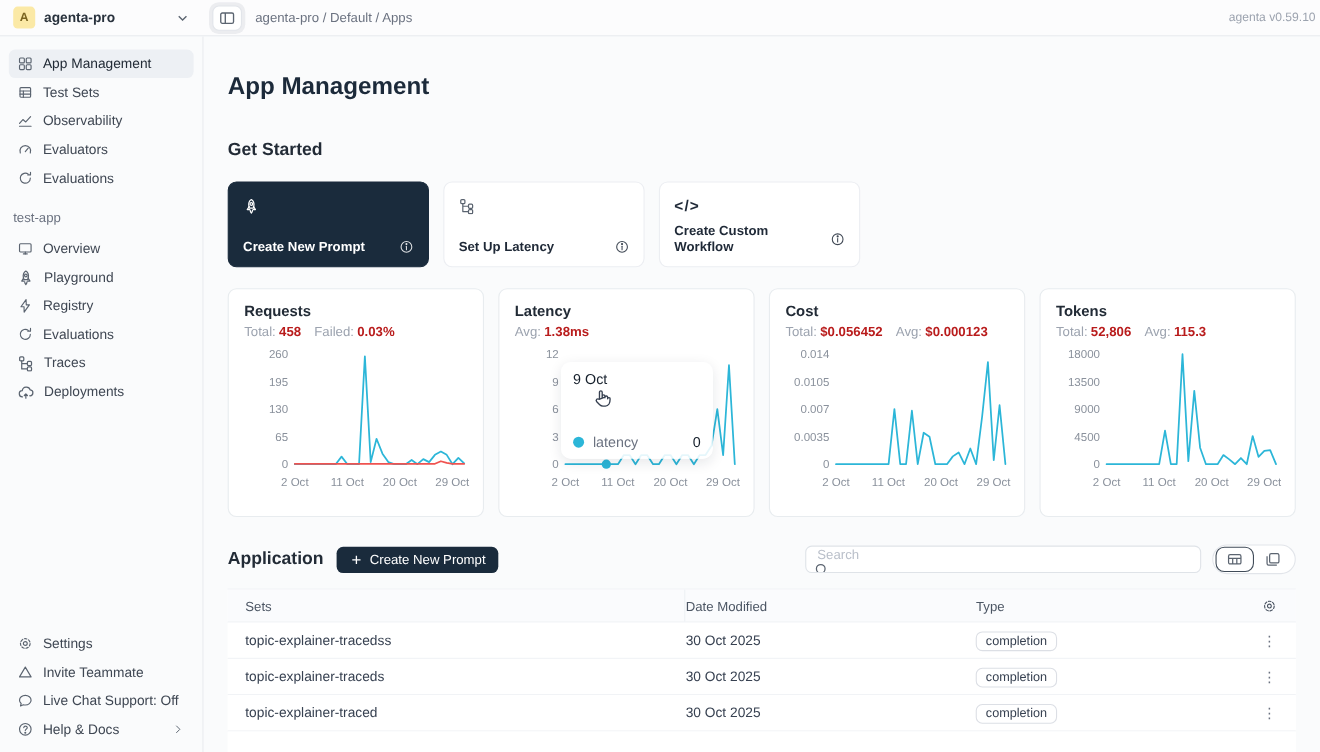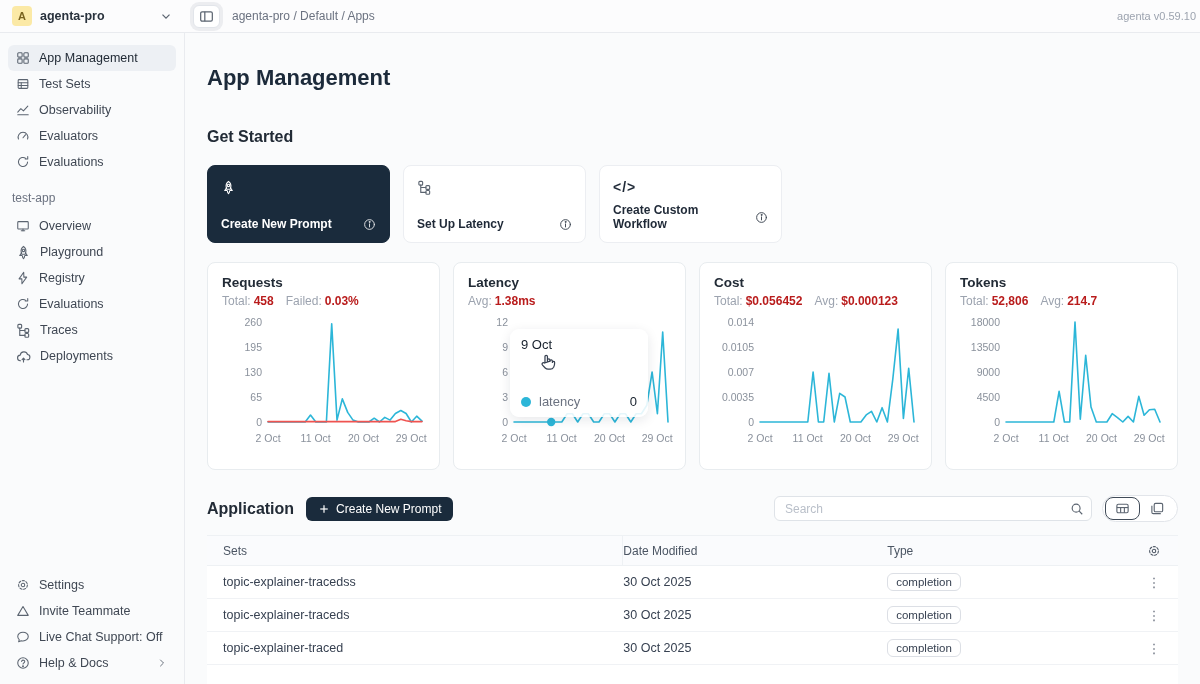--- a/index.html
+++ b/index.html
@@ -67,22 +67,22 @@
   .tt-cursor { position:absolute; left:28px; top:24px; }
 
   
   .app-header { display:flex; align-items:center; margin-top:25px; }
   .app-title { font-size:16px; font-weight:600; color:#222b36; }
   .btn-dark { display:flex; align-items:center; gap:6px; background:#1a2b3c; color:#fff; font-size:12px;
     height:24px; padding:0 12px; border-radius:6px; border:none; margin-left:12px; cursor:pointer;
     font-family:"Liberation Sans",sans-serif; }
   .btn-dark .ic { color:#fff; }
   .search-wrap { margin-left:auto; display:flex; align-items:center; gap:10px; }
-  .search-box { width:318px; height:25px; border:1px solid #dfe3e8; border-radius:6px; background:#fff;
-    display:flex; align-items:stretch; overflow:hidden; }
+  .search-box { width:360px; height:25px; border:1px solid #dfe3e8; border-radius:6px; background:#fff;
+    display:flex; align-items:stretch; overflow:hidden;flex-direction:column; }
   .search-input { flex:1; border:none; outline:none; font-size:12px; padding:0 10px; color:#374151;
     background:transparent; font-family:"Liberation Sans",sans-serif; }
   .search-input::placeholder { color:#b9bfc9; }
   .search-ic-btn { width:28px; display:flex; align-items:center; justify-content:center; cursor:pointer; }
   .view-toggle { height:27px; border:1px solid #e2e5ea; border-radius:14px; background:#fff;
     display:flex; align-items:center; padding:0 2px; }
   .vt-seg { width:35px; height:23px; border-radius:8px; display:flex; align-items:center; justify-content:center;
     cursor:pointer; border:1.5px solid transparent; color:#4b5563; }
   .vt-seg.active { border-color:#414c59; }
 
@@ -422,21 +422,21 @@
             <text class="tick" x="141.5" y="126" text-anchor="middle">20 Oct</text>
             <text class="tick" x="189.2" y="126" text-anchor="middle">29 Oct</text>
             <polyline points="46.0,106.0 51.3,106.0 56.6,106.0 61.9,106.0 67.2,106.0 72.6,106.0 77.9,106.0 83.2,106.0 88.5,106.0 93.8,106.0 99.1,56.0 104.4,106.0 109.7,106.0 115.0,57.4 120.3,106.0 125.7,77.4 131.0,81.0 136.3,106.0 141.6,106.0 146.9,106.0 152.2,98.9 157.5,95.3 162.8,106.0 168.1,91.7 173.4,106.0 178.8,63.1 184.1,13.1 189.4,102.4 194.7,52.4 200.0,106.0" fill="none" stroke="#2cb6d8" stroke-width="1.6" stroke-linejoin="round" stroke-linecap="round"></polyline>
           </svg>
         </div>
       </div>
       <div class="chart-card">
         <div class="chart-title">Tokens</div>
         <div class="chart-stats">
           <span><span>Total:</span><b>52,806</b></span>
-          <span><span>Avg:</span><b>214.7</b></span>
+          <span><span>Avg:</span><b>115.3</b></span>
         </div>
         <div>
           <svg class="chart-svg" width="205" height="138" viewBox="0 0 205 138" style="margin-top:8px">
             <text class="tick" x="40" y="9.5" text-anchor="end">18000</text>
             <text class="tick" x="40" y="34.5" text-anchor="end">13500</text>
             <text class="tick" x="40" y="59.5" text-anchor="end">9000</text>
             <text class="tick" x="40" y="84.5" text-anchor="end">4500</text>
             <text class="tick" x="40" y="109.5" text-anchor="end">0</text>
             <text class="tick" x="46.0" y="126" text-anchor="middle">2 Oct</text>
             <text class="tick" x="93.7" y="126" text-anchor="middle">11 Oct</text>

